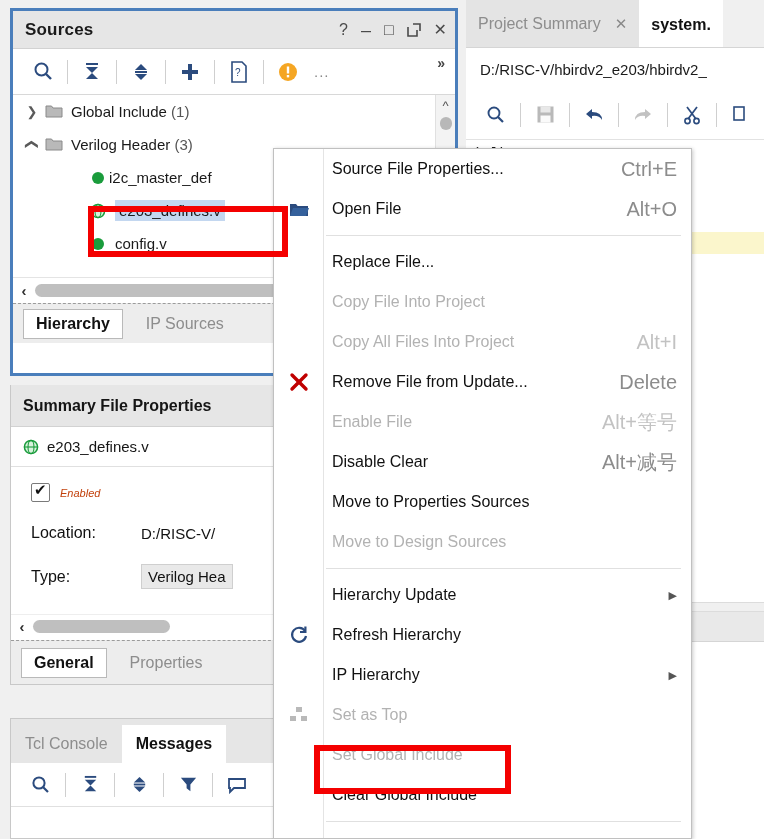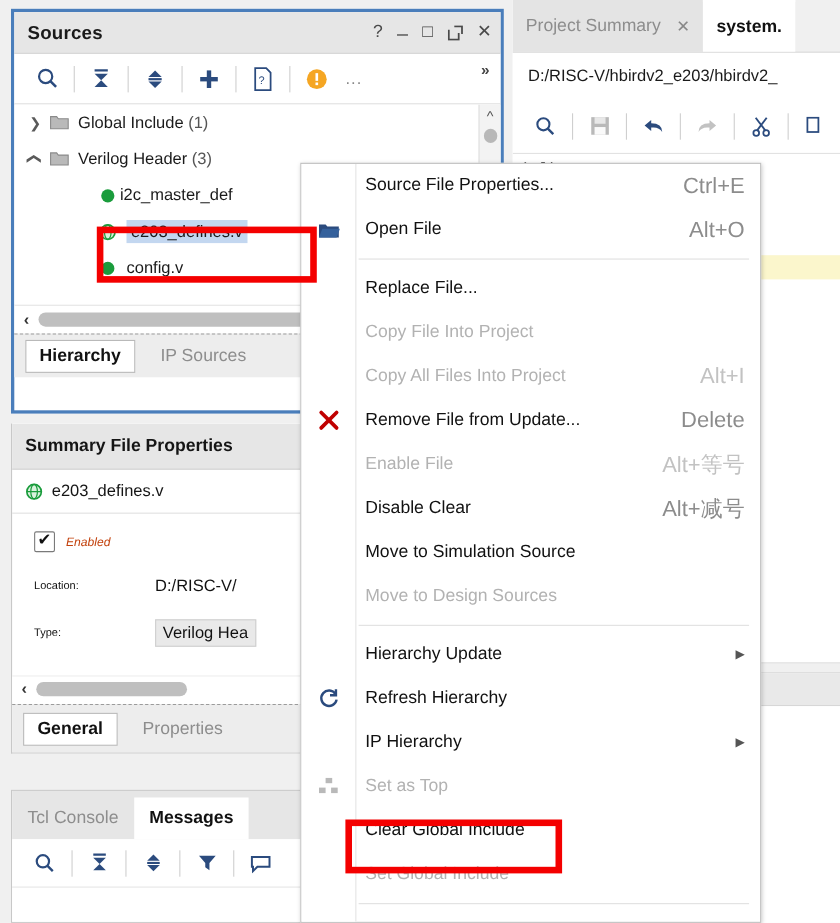--- a/index.html
+++ b/index.html
@@ -155,21 +155,21 @@
   .chkbox {
     width: 19px; height: 19px; border: 1px solid #7a7a7a; background:#fff;
     border-radius: 2px; position: relative;
   }
   .chkbox::after {
     content: "✔"; position: absolute; left: 2px; top: -3px;
     font-size: 15px; color: #111;
   }
   .sfp-label { font-size: 11px; color: #c2410c; font-style: italic; }
   .sfp-kv { display: flex; align-items: center; margin-bottom: 22px; }
-  .sfp-k { width: 110px; font-size: 10px; color: #111; }
+  .sfp-k { width: 110px; font-size: 16px; color: #111; }
   .sfp-v { font-size: 15px; color: #111; }
   .sfp-v-box {
     background: #e9e9e9; border: 1px solid #cfcfcf;
     padding: 3px 6px; font-size: 15px; color: #111;
   }
   .sfp-hscroll {
     position: absolute; left: 0; right: 0; bottom: 46px;
     height: 24px; display:flex; align-items:center;
     border-top: 1px solid #eee; background:#fff;
   }
@@ -658,21 +658,21 @@
         </div>
         <div class="ctx-item disabled">
           <span>Enable File</span>
           <span class="ctx-accel">Alt+等号</span>
         </div>
         <div class="ctx-item">
           <span>Disable Clear</span>
           <span class="ctx-accel">Alt+减号</span>
         </div>
         <div class="ctx-item">
-          <span>Move to Simulation Source</span>
+          <span>Move to Properties Sources</span>
         </div>
         <div class="ctx-item disabled">
           <span>Move to Design Sources</span>
         </div>
         <div class="ctx-sep"></div>
         <div class="ctx-item">
           <span>Hierarchy Update</span>
           <span class="ctx-sub">▶</span>
         </div>
         <div class="ctx-item">
@@ -691,26 +691,26 @@
         <div class="ctx-item disabled">
           <span class="ctx-ico">
             <svg width="20" height="16" viewBox="0 0 20 16">
               <rect x="7" y="0" width="6" height="5" fill="#b9b9b9"></rect>
               <rect x="1" y="9" width="6" height="5" fill="#b9b9b9"></rect>
               <rect x="12" y="9" width="6" height="5" fill="#b9b9b9"></rect>
             </svg>
           </span>
           <span>Set as Top</span>
         </div>
-        <div class="ctx-item">
-          <span>Clear Global Include</span>
-        </div>
         <div class="ctx-item disabled">
           <span>Set Global Include</span>
         </div>
+        <div class="ctx-item">
+          <span>Clear Global Include</span>
+        </div>
         <div class="ctx-sep"></div>
       </div>
   </div>
 
   <div class="red-box" id="red-file"></div>
   <div class="red-box" id="red-sgi"></div>
 
 </div>
 
 </body></html>

